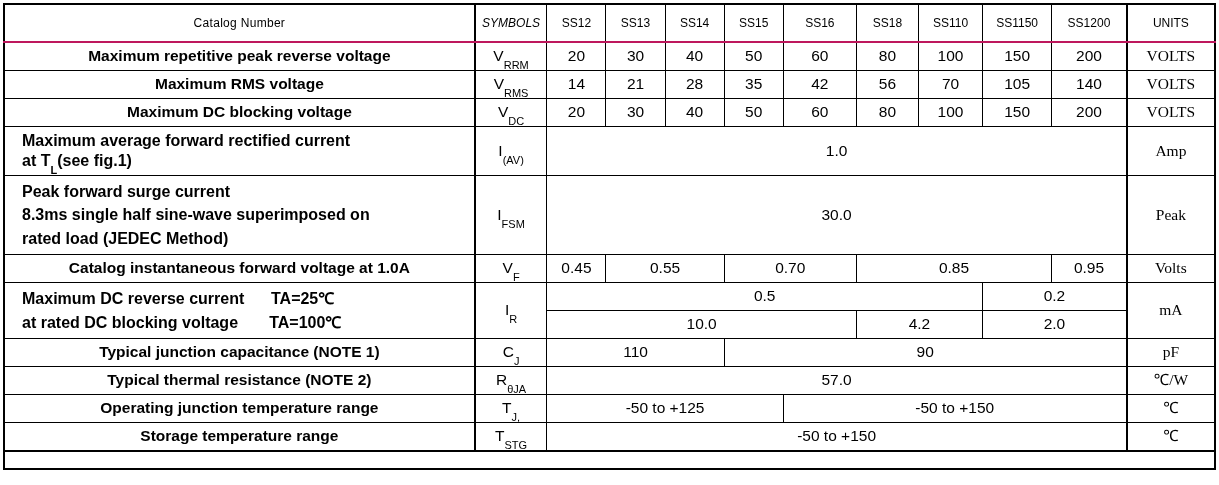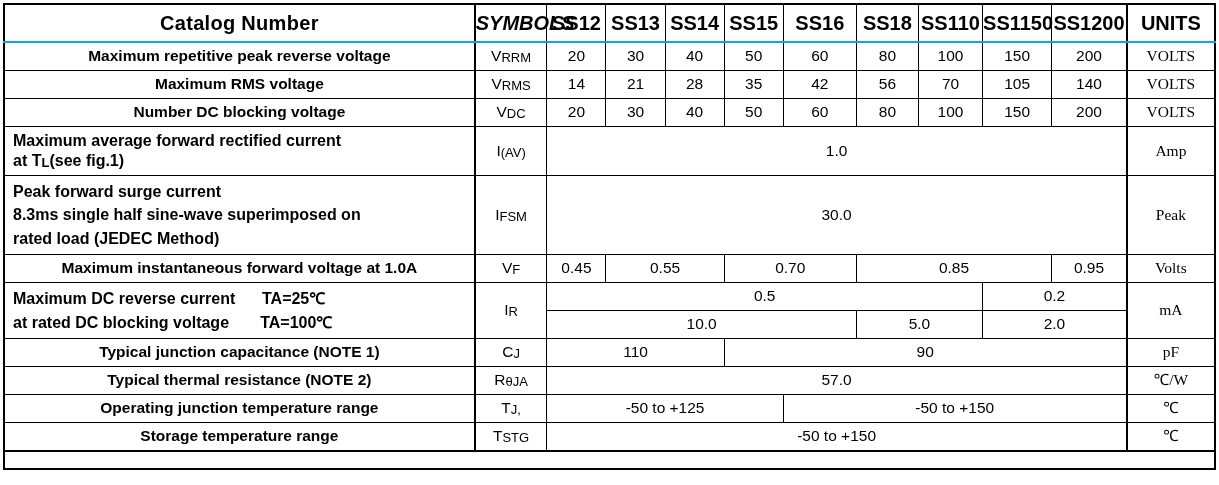--- a/index.html
+++ b/index.html
@@ -29,24 +29,24 @@
     border: 1px solid #000;
     padding: 0;
     font-size: 15.5px;
     text-align: center;
     vertical-align: middle;
     line-height: 1.22;
     height: 27px;
   }
   
   table.spec tr.hdr td {
-    font-weight: bold;
-    font-size: 20px;
+    font-weight: normal;
+    font-size: 12px;
     height: 36px;
-    border-bottom: 2px solid #0ea5e9;
+    border-bottom: 2px solid #be185d;
   }
   td.param {
     text-align: left;
     padding-left: 8px;
     font-weight: bold;
     font-size: 16px;
   }
   td.catalog {
     text-align: left;
     padding-left: 28px;
@@ -58,37 +58,37 @@
     font-style: italic;
     font-size: 14px;
     font-weight: normal;
   }
   td.sym {
     font-size: 16px;
     font-weight: normal;
     white-space: nowrap;
   }
   td.sym sub, .sub {
-    font-size: 13px;
+    font-size: 11px;
     vertical-align: baseline;
     position: relative;
-    top: 1px;
+    top: 8px;
   }
   td.unit {
     font-size: 15.5px;
     font-family: Liberation Serif, serif;
   }
   td.units-hdr {
     font-weight: bold;
     font-size: 16px;
     margin-top: 44px;
   }
   .parawrap {
     display: block;
-    padding: 3px 0 3px 8px;
+    padding: 3px 0 3px 17px;
     text-align: left;
     font-size: 16px;
   }
   .parawrap div { white-space: nowrap; }
   .tight { line-height: 1.45; }
   .lastrow td { border-bottom: 2px solid #000; }
   .vline-heavy { border-left: 2px solid #000 !important; }
   .bottomstrip {
     width: 1213px;
     margin: 0 0 0 3px;
@@ -161,21 +161,21 @@
       <td>35</td>
       <td>42</td>
       <td>56</td>
       <td>70</td>
       <td>105</td>
       <td>140</td>
       <td class="unit vline-heavy">VOLTS</td>
     </tr>
 
     <tr>
-      <td class="param">Number DC blocking voltage</td>
+      <td class="param">Maximum DC blocking voltage</td>
       <td class="sym vline-heavy"><span>V</span><span class="sub">DC</span></td>
       <td>20</td>
       <td>30</td>
       <td>40</td>
       <td>50</td>
       <td>60</td>
       <td>80</td>
       <td>100</td>
       <td>150</td>
       <td>200</td>
@@ -201,21 +201,21 @@
           <div>8.3ms single half sine-wave superimposed on</div>
           <div>rated load (JEDEC Method)</div>
         </span>
       </td>
       <td class="sym vline-heavy"><span>I</span><span class="sub">FSM</span></td>
       <td colspan="9">30.0</td>
       <td class="unit vline-heavy">Peak</td>
     </tr>
 
     <tr>
-      <td class="param">Maximum instantaneous forward voltage at 1.0A</td>
+      <td class="param">Catalog instantaneous forward voltage at 1.0A</td>
       <td class="sym vline-heavy"><span>V</span><span class="sub">F</span></td>
       <td>0.45</td>
       <td colspan="2">0.55</td>
       <td colspan="2">0.70</td>
       <td colspan="3">0.85</td>
       <td>0.95</td>
       <td class="unit vline-heavy">Volts</td>
     </tr>
 
     <tr>
@@ -226,21 +226,21 @@
         </span>
       </td>
       <td class="sym vline-heavy" rowspan="2"><span>I</span><span class="sub">R</span></td>
       <td colspan="7">0.5</td>
       <td colspan="2">0.2</td>
       <td class="unit vline-heavy" rowspan="2">mA</td>
     </tr>
 
     <tr>
       <td colspan="5">10.0</td>
-      <td colspan="2">5.0</td>
+      <td colspan="2">4.2</td>
       <td colspan="2">2.0</td>
     </tr>
 
     <tr>
       <td class="param">Typical junction capacitance (NOTE 1)</td>
       <td class="sym vline-heavy"><span>C</span><span class="sub">J</span></td>
       <td colspan="3">110</td>
       <td colspan="6">90</td>
       <td class="unit vline-heavy">pF</td>
     </tr>

